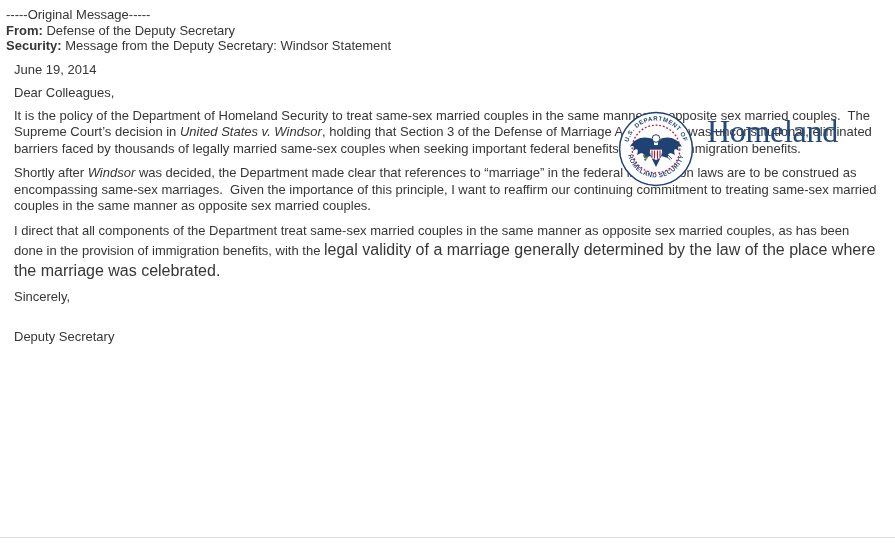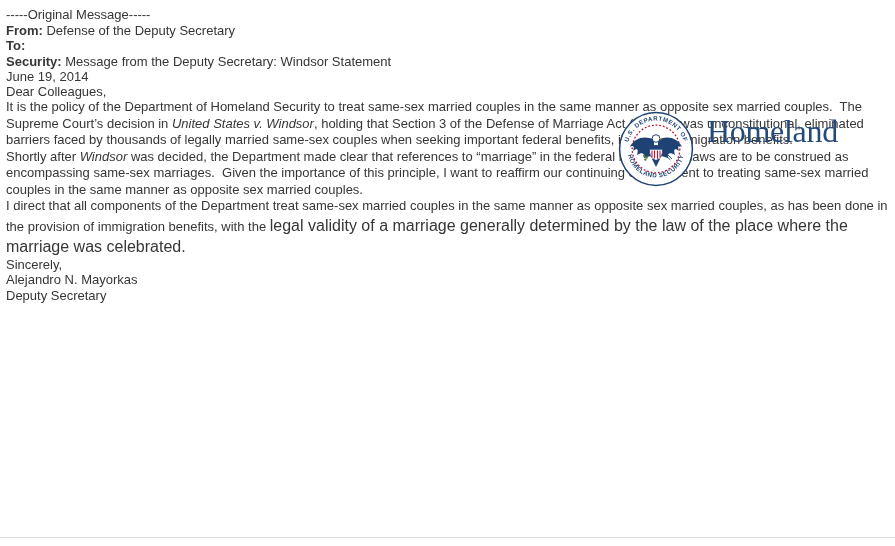--- a/index.html
+++ b/index.html
@@ -19,41 +19,40 @@
   .logo { position:absolute; left:618px; top:111px; display:flex; align-items:flex-start; }
   .seal { display:block; }
   .wordmark {
     margin-left:13px; margin-top:6px;
     font-family:"Liberation Serif", serif;
     font-size:32px; line-height:29px; letter-spacing:-0.3px;
     color:#24497b;
   }
   
   .letter { padding:0 7px 0 6px; }
-  .letter p { margin:0; }
+  .letter p { margin:8px; }
   .date   { margin-top:82px; }
   .title  { margin-top:17px; font-weight:bold; }
   .salut  { margin-top:17px; }
   .para   { white-space:pre-wrap; margin-top:14px; line-height:16.5px; }
   .seg-normal { }
   .seg-italic { font-style:italic; }
   .seg-large  { font-size:16px; line-height:21px; }
   .closing { margin-top:14px; }
   .sig { margin-top:13px; line-height:16.5px; }
   .bottom-line { position:absolute; left:0; top:537px; width:895px; height:1px; background:#dcdcdc; }
 </style>
 </head>
 <body>
 
 <div class="page">
 
   <div class="email-header">
     <div>-----Original Message-----</div>
     <div><span class="fld">From:</span> <span>Defense of the Deputy Secretary</span></div>
-    <div><span class="fld">To:</span> <span></span></div>
     <div><span class="fld">Security:</span> <span>Message from the Deputy Secretary: Windsor Statement</span></div>
   </div>
 
   <div class="logo">
     <svg class="seal" width="76" height="76" viewBox="0 0 76 76" xmlns="http://www.w3.org/2000/svg">
       <defs>
         <path id="arcTop" d="M 9.5,38 A 28.5,28.5 0 0 1 66.5,38"></path>
         <path id="arcBot" d="M 9.5,38 A 28.5,28.5 0 0 0 66.5,38"></path>
       </defs>
       <circle cx="38" cy="38" r="36.4" fill="#ffffff" stroke="#1e4273" stroke-width="1.5"></circle>
@@ -87,19 +86,19 @@
   <div class="letter">
     <p class="date">June 19, 2014</p>
     <p class="salut">Dear Colleagues,</p>
     <div>
         <p class="para"><span class="seg-normal">It is the policy of the Department of Homeland Security to treat same-sex married couples in the same manner as opposite sex married couples.  The Supreme Court’s decision in </span><span class="seg-italic">United States v. Windsor</span><span class="seg-normal">, holding that Section 3 of the Defense of Marriage Act (DOMA) was unconstitutional, eliminated barriers faced by thousands of legally married same-sex couples when seeking important federal benefits, including immigration benefits.</span></p>
         <p class="para"><span class="seg-normal">Shortly after </span><span class="seg-italic">Windsor</span><span class="seg-normal"> was decided, the Department made clear that references to “marriage” in the federal immigration laws are to be construed as encompassing same-sex marriages.  Given the importance of this principle, I want to reaffirm our continuing commitment to treating same-sex married couples in the same manner as opposite sex married couples.</span></p>
         <p class="para"><span class="seg-normal">I direct that all components of the Department treat same-sex married couples in the same manner as opposite sex married couples, as has been done in the provision of immigration benefits, with the </span><span class="seg-large">legal validity of a marriage generally determined by the law of the place where the marriage was celebrated.</span></p>
       </div>
     <p class="closing">Sincerely,</p>
     <p class="sig">
-      <span>Alejandro N. Mayorkas</span><br>
+      <br>
       <span>Deputy Secretary</span>
     </p>
   </div>
 
   <div class="bottom-line"></div>
 </div>
 
 </body></html>

